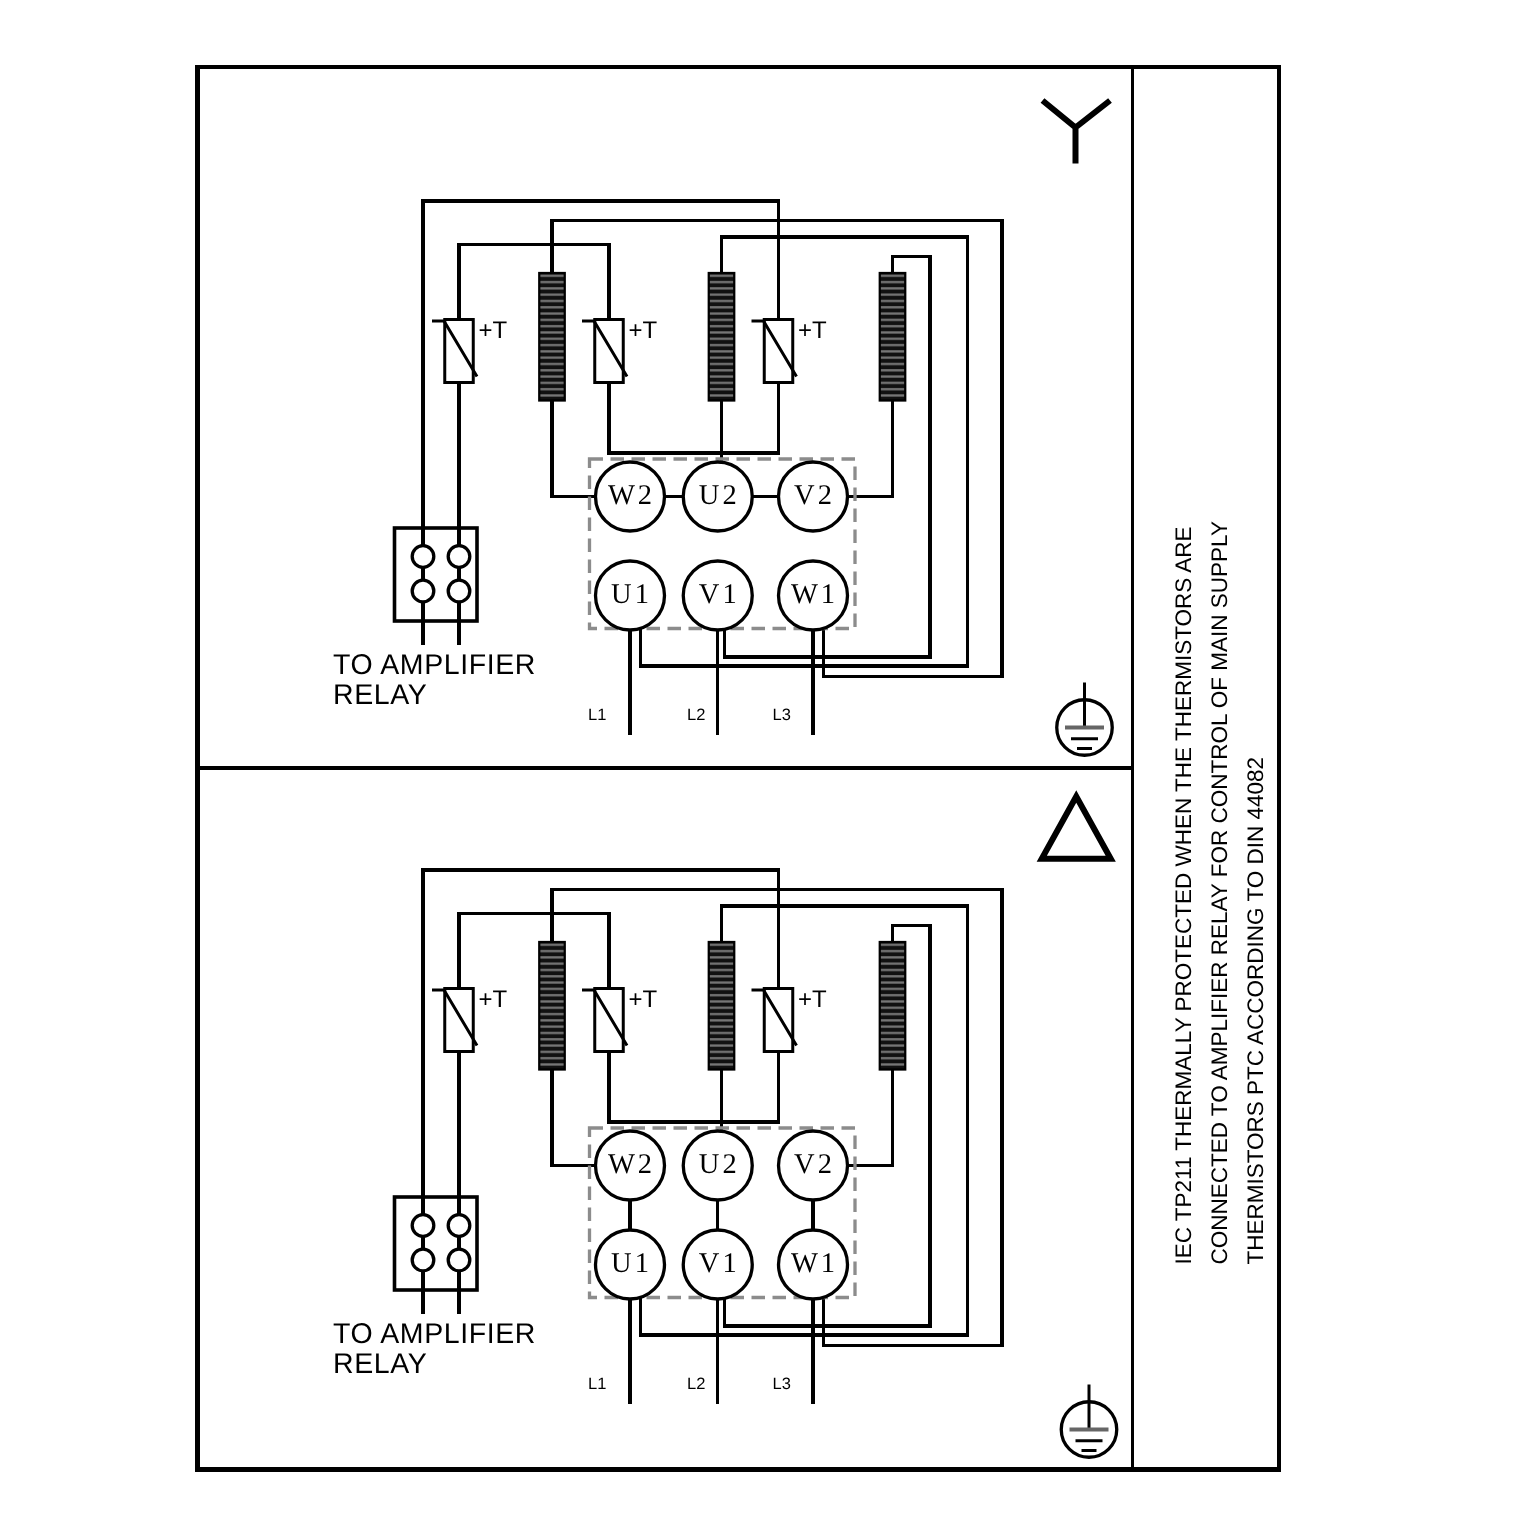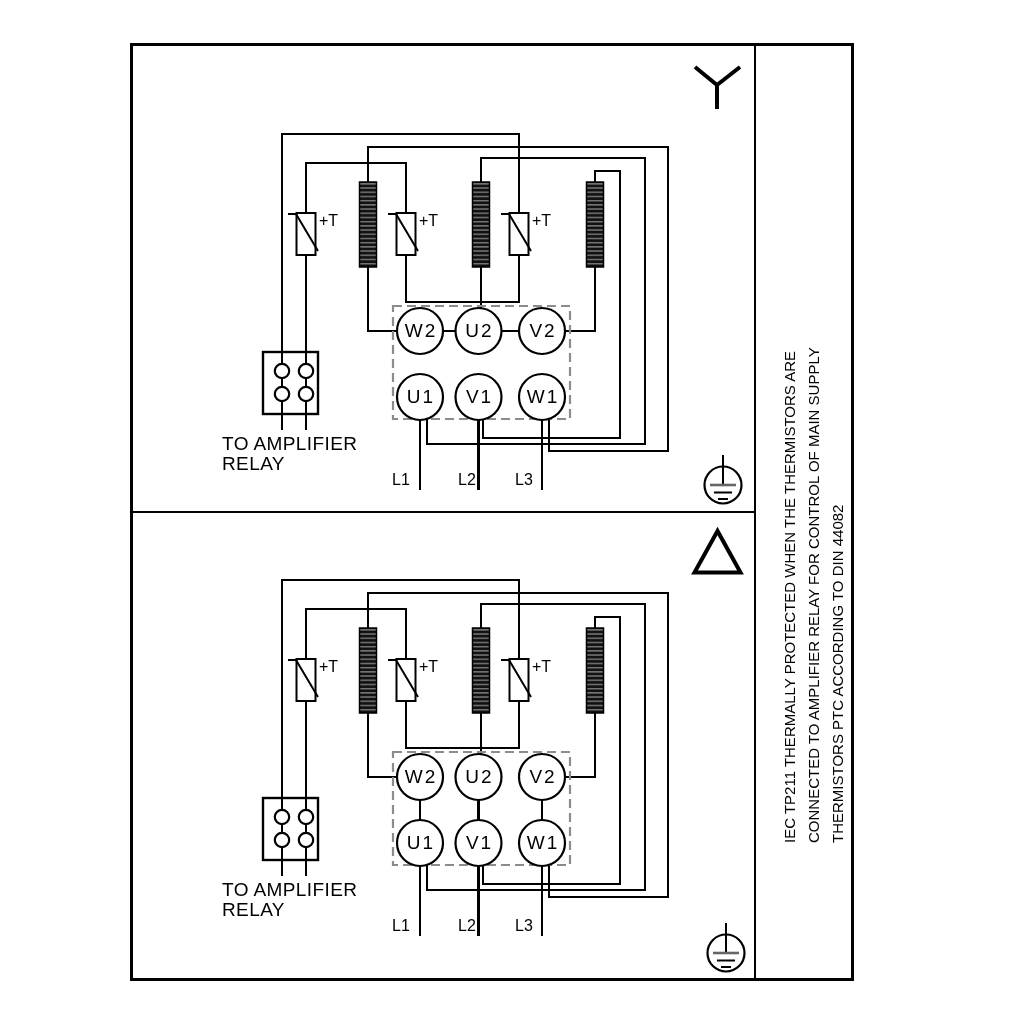--- a/index.html
+++ b/index.html
@@ -8,23 +8,24 @@
     font-family:"Liberation Sans", sans-serif; color:#000;
     overflow:hidden;
   }
   svg { position:absolute; left:0; top:0; }
   .labels { position:absolute; left:0; top:0; width:0; height:0; }
   .tlabel {
     position:absolute; width:46px; height:46px;
     display:flex; align-items:center; justify-content:center;
     font-size:19px; letter-spacing:2px; padding-left:2px; box-sizing:border-box;
     white-space:nowrap;
+    font-family:Liberation Serif, serif;
   }
   .tplus { position:absolute; font-size:16px; white-space:nowrap; }
-  .llabel { position:absolute; font-size:16px; white-space:nowrap; }
+  .llabel { position:absolute; font-size:11px; white-space:nowrap; }
   .relaycap { position:absolute; font-size:19px; letter-spacing:0.4px; white-space:nowrap; }
   .sidebar-note {
     position:absolute; left:584px; top:577px; width:460px; height:72px;
     transform:rotate(-90deg);
     font-size:15px; line-height:24px; white-space:nowrap;
   }
 </style>
 </head>
 <body>
 

